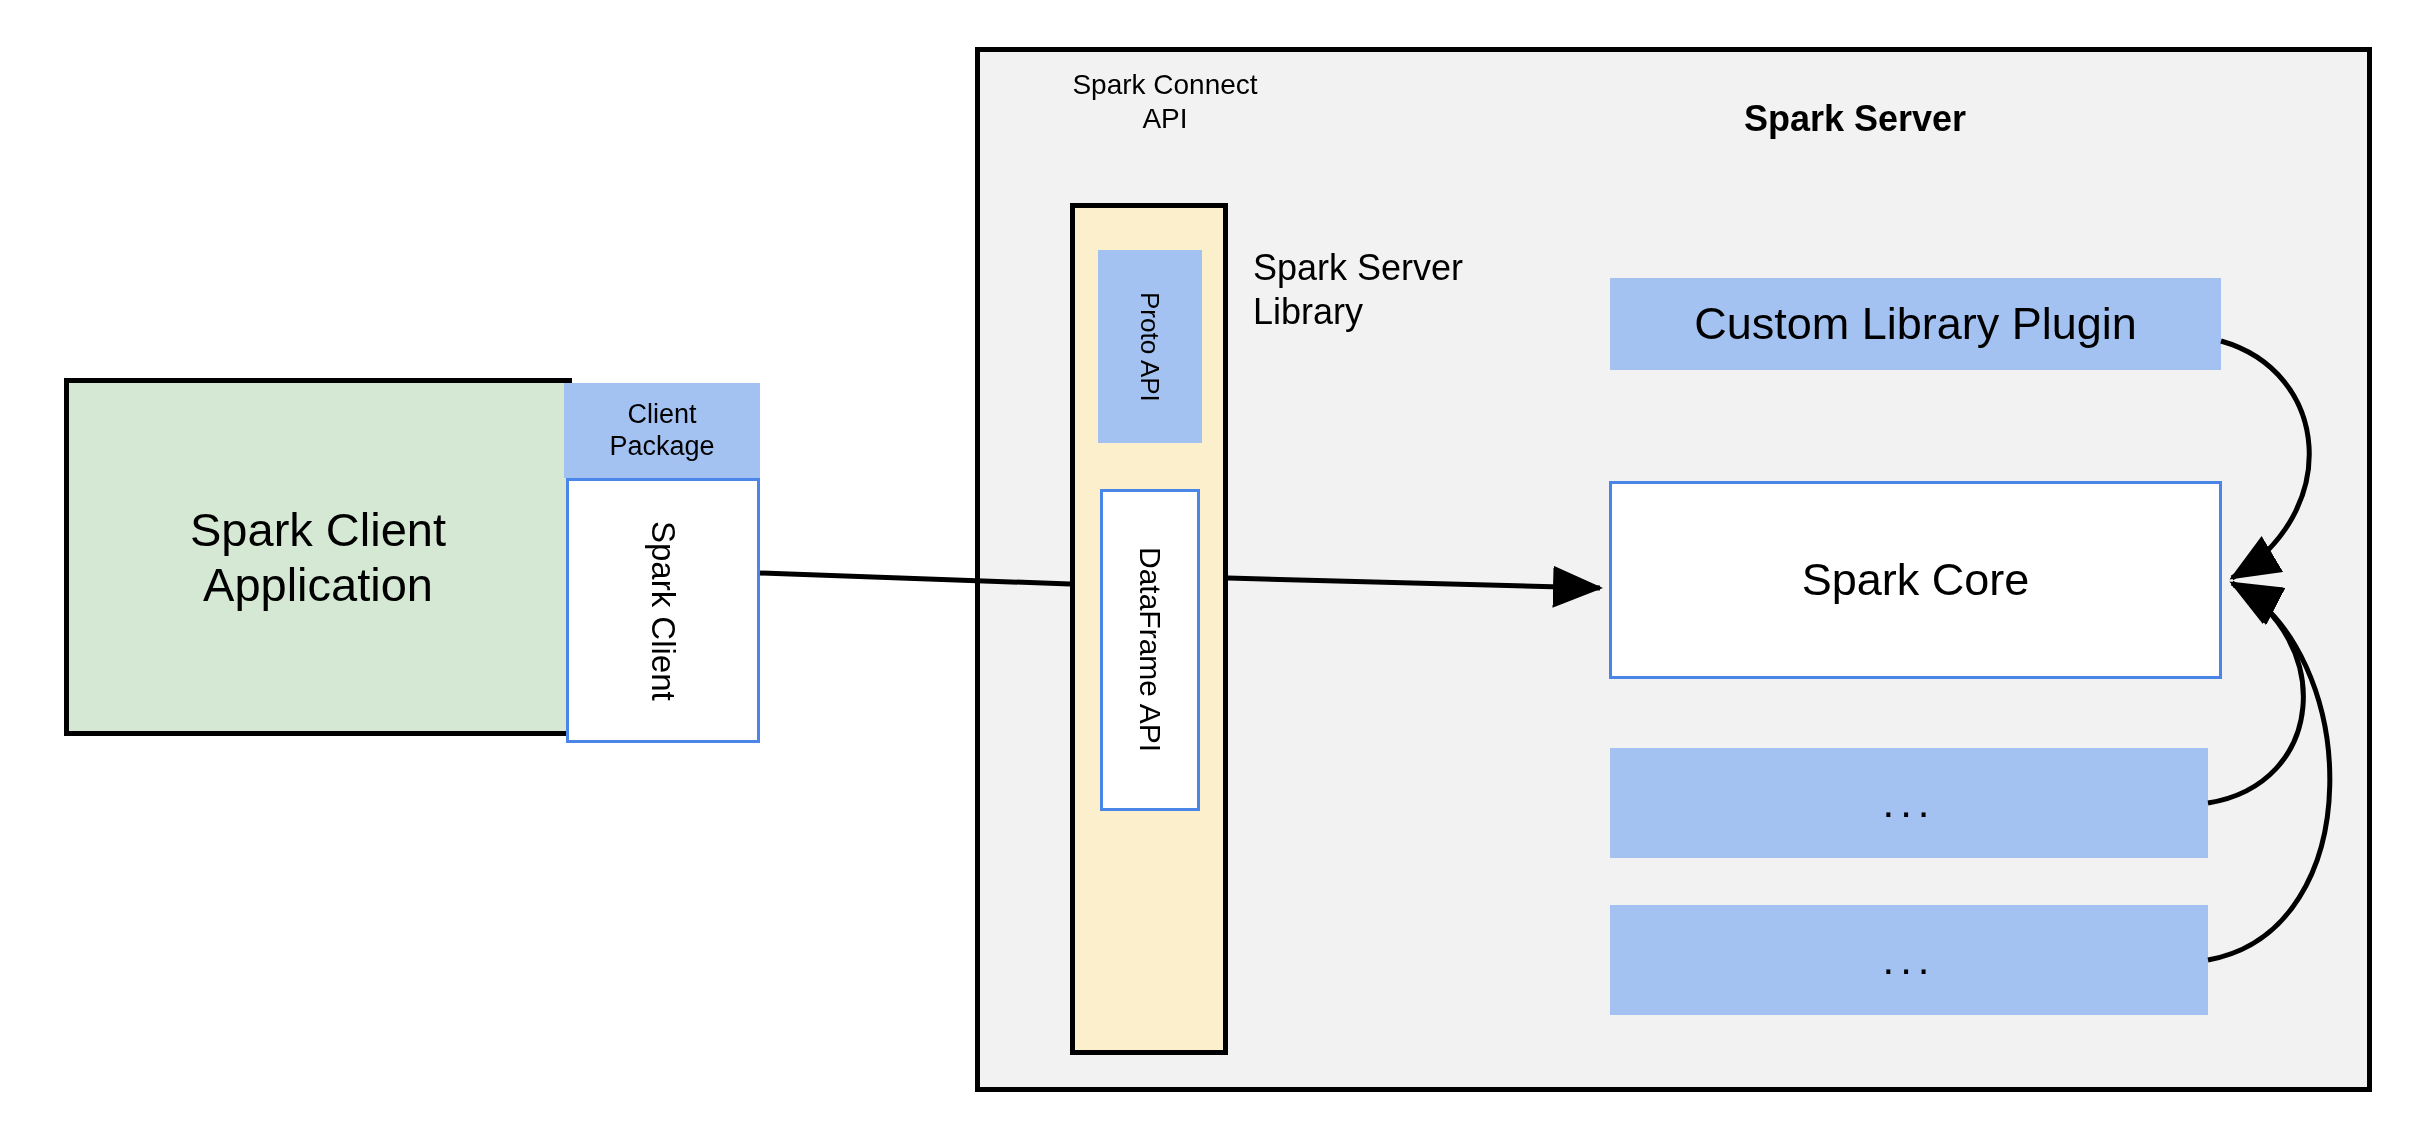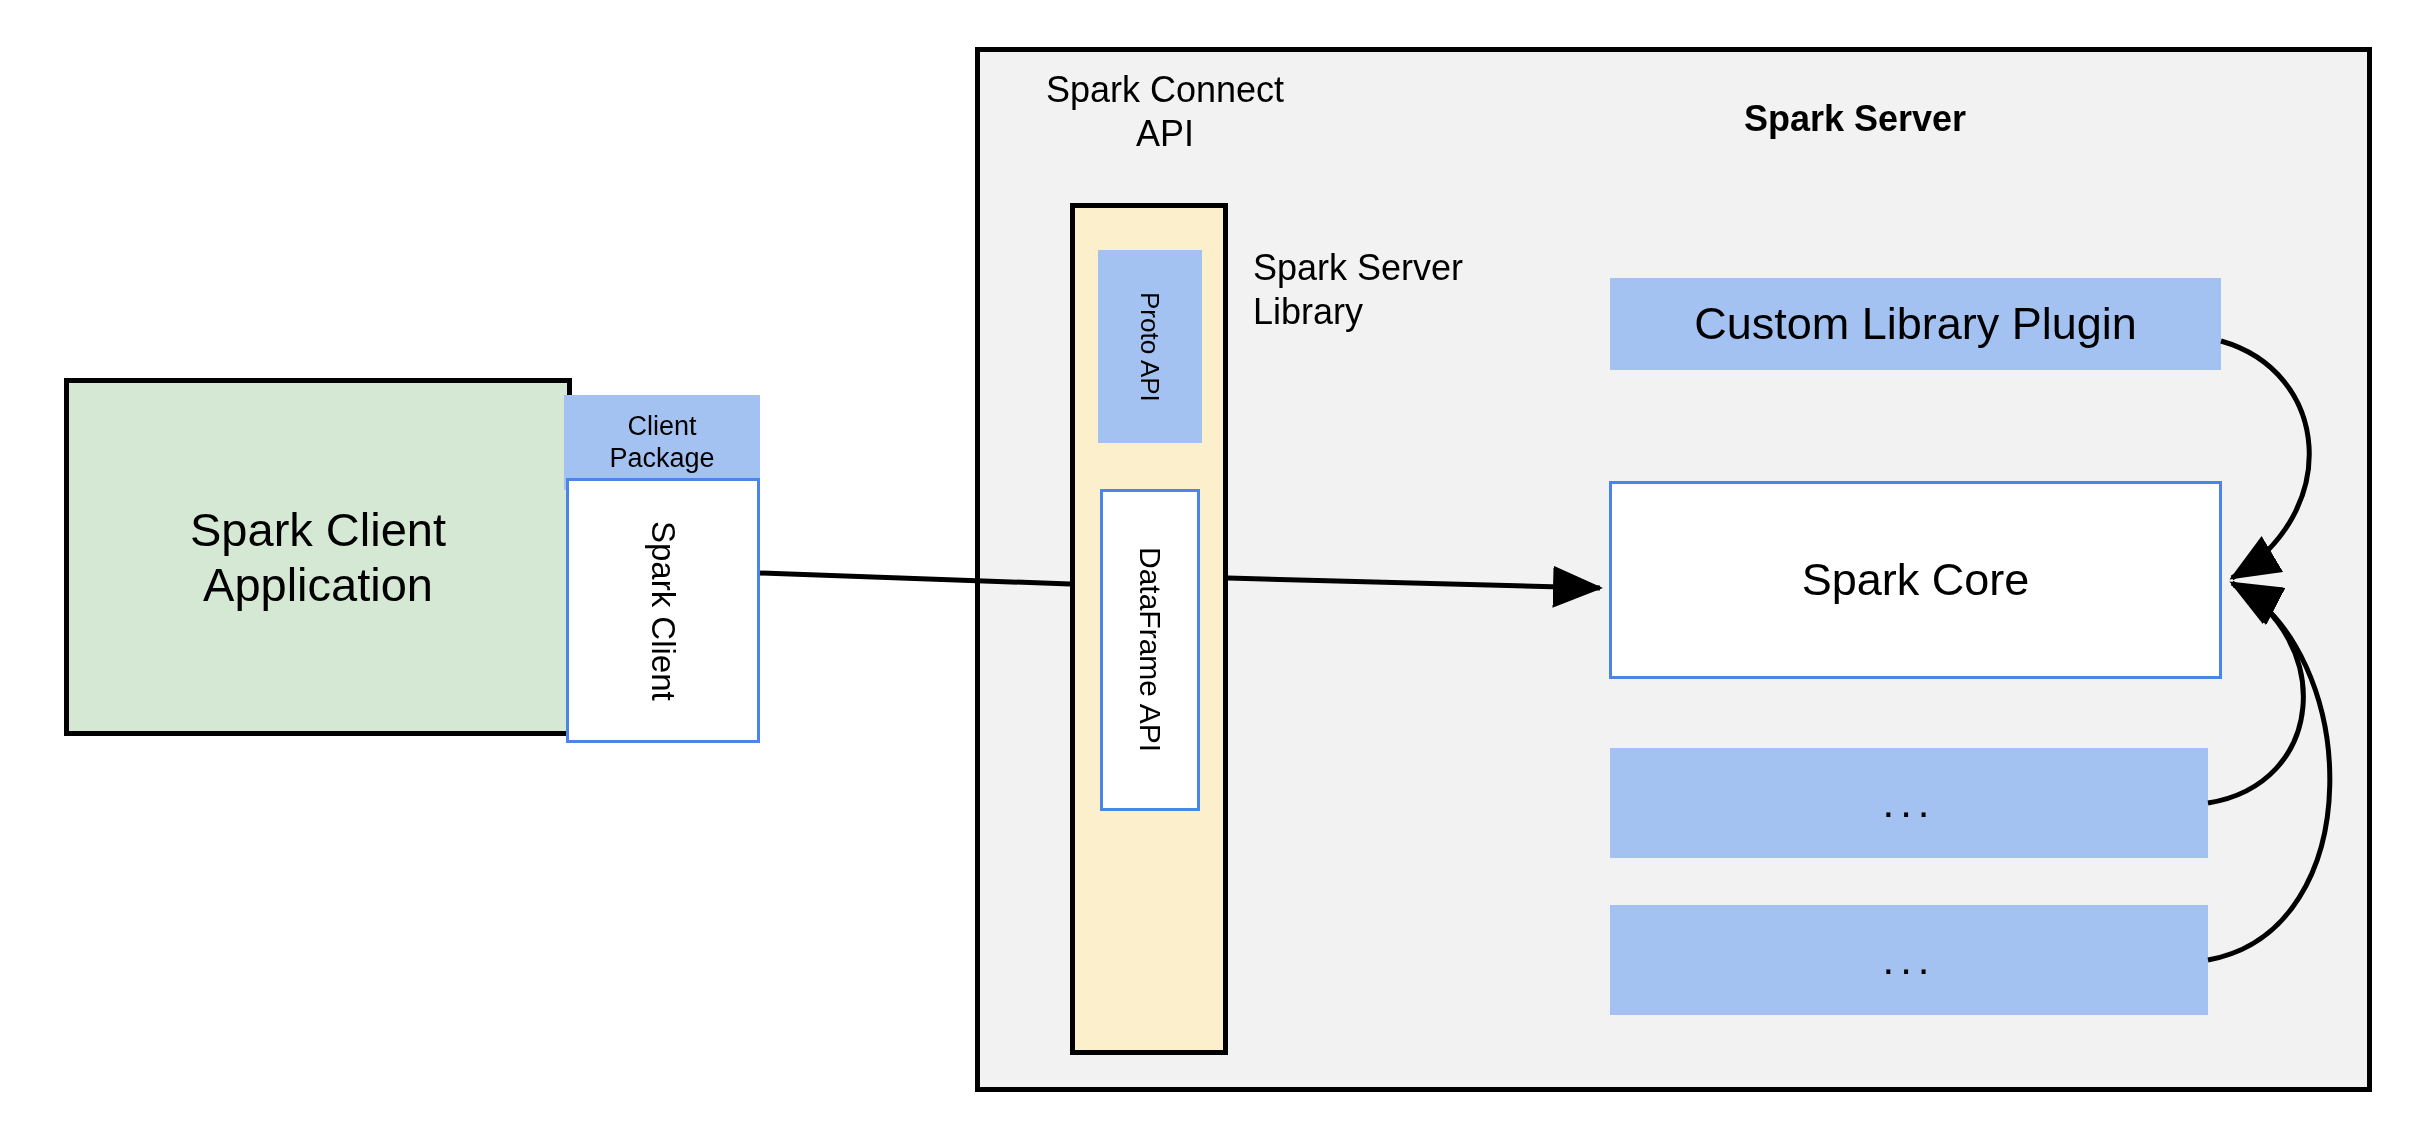--- a/index.html
+++ b/index.html
@@ -50,21 +50,20 @@
 
   
   #client-package {
     left: 564px;
     top: 383px;
     width: 196px;
     height: 95px;
     background: #a3c2f2;
     border: 0;
     font-size: 27px;
-    margin-top: 12px;
   }
   #client-package .txt { white-space: pre-line; }
 
   
   #spark-client {
     left: 566px;
     top: 478px;
     width: 194px;
     height: 265px;
     background: #ffffff;
@@ -86,21 +85,21 @@
     top: 97px;
     width: 260px;
     font-size: 36px;
     font-weight: bold;
     text-align: center;
   }
   #spark-connect-api-label {
     left: 1020px;
     top: 68px;
     width: 290px;
-    font-size: 36px;
+    font-size: 28px;
     text-align: center;
   }
   #spark-server-library-label {
     left: 1253px;
     top: 246px;
     width: 300px;
     font-size: 36px;
     text-align: left;
   }
 

